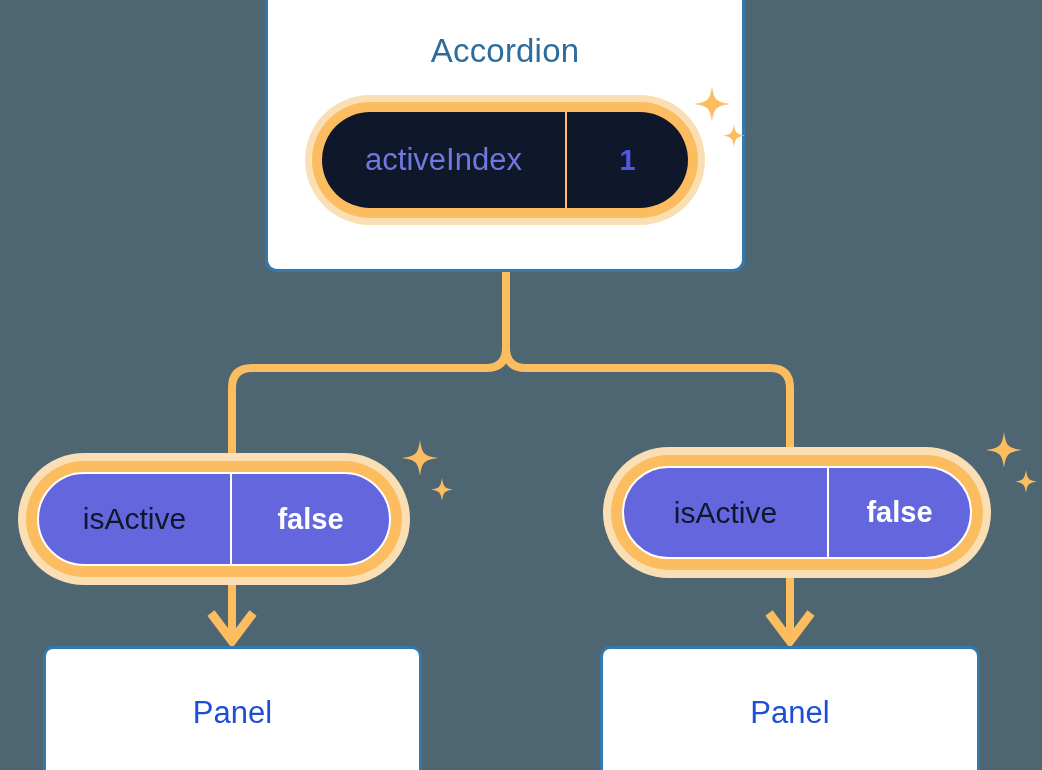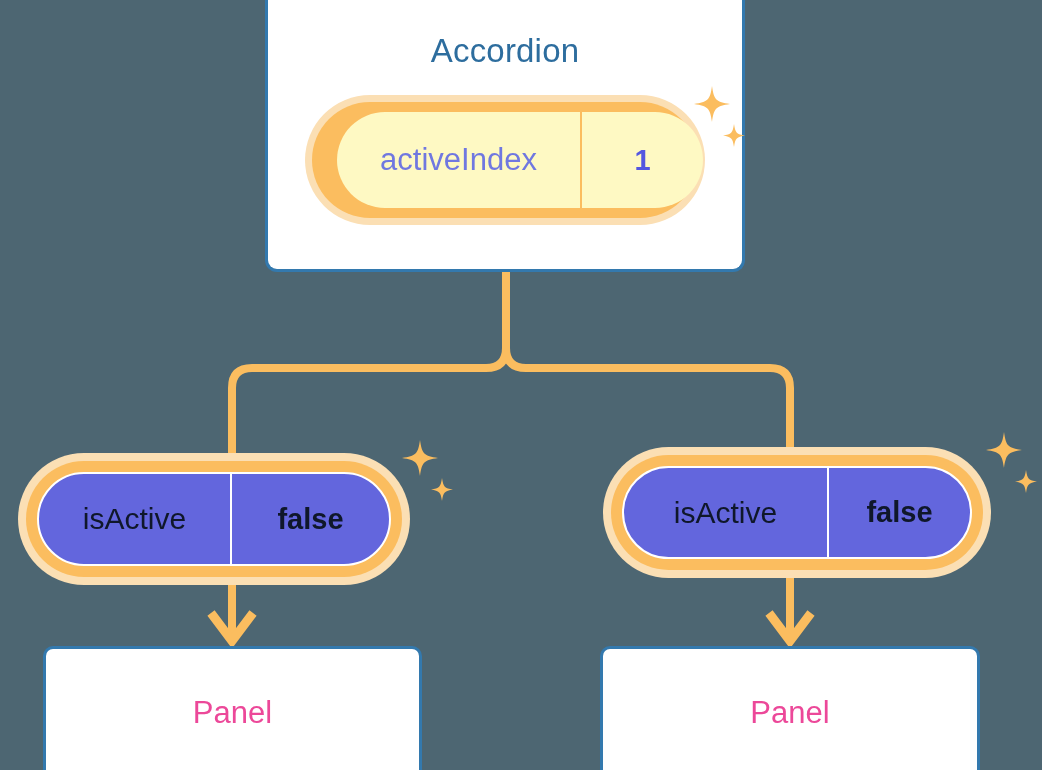--- a/index.html
+++ b/index.html
@@ -88,21 +88,21 @@
     justify-content: center;
     height: 100%;
     box-sizing: border-box;
     white-space: nowrap;
   }
 
   
   #pill-activeindex-wrap { left: 305px; top: 95px; width: 400px; height: 130px; }
   #pill-activeindex-wrap .pill-halo  { left: 0;   top: 0;   width: 400px; height: 130px; }
   #pill-activeindex-wrap .pill-ring  { left: 7px; top: 7px; width: 386px; height: 116px; }
-  #pill-activeindex-wrap .pill-inner { left: 32px; top: 17px; width: 366px; height: 96px; background:#fef9c3; }
+  #pill-activeindex-wrap .pill-inner { left: 17px; top: 17px; width: 366px; height: 96px; background:#0f172a; }
   #pill-activeindex-wrap .pill-key {
     flex: 0 0 245px;
     color: #7078e0;
     font-size: 31px;
     font-weight: 400;
     border-right: 2px solid #fbbd5f;
   }
   #pill-activeindex-wrap .pill-val {
     flex: 1 1 auto;
     color: #5457e0;
@@ -111,21 +111,21 @@
   }
 
   
   .pill-purple .pill-key {
     color: #0f172a;
     font-size: 30px;
     font-weight: 400;
     border-right: 2px solid #ffffff;
   }
   .pill-purple .pill-val {
-    color: #0f172a;
+    color: #ffffff;
     font-size: 29px;
     font-weight: 700;
   }
   .pill-purple .pill-inner {
     background: #6366dd;
     border: 2px solid #ffffff;
   }
 
   #pill-left-wrap  { left: 18px;  top: 453px; width: 392px; height: 132px; }
   #pill-left-wrap .pill-halo  { left: 0;    top: 0;    width: 392px; height: 132px; }
@@ -147,21 +147,21 @@
     background: #ffffff;
     border: 3px solid #3379ae;
     border-radius: 10px;
     box-sizing: border-box;
     display: flex;
     align-items: center;
     justify-content: center;
     z-index: 3;
   }
   .panel-label {
-    color: #ec4899;
+    color: #1d4ed8;
     font-size: 31px;
     font-weight: 400;
   }
   #panel-left  { left: 43px;  top: 646px; width: 379px; height: 124px; border-bottom: 0; border-radius: 10px 10px 0 0; }
   #panel-right { left: 600px; top: 646px; width: 380px; height: 124px; border-bottom: 0; border-radius: 10px 10px 0 0; }
   #panel-left .panel-label  { margin-top: 6px; }
   #panel-right .panel-label { margin-top: 6px; }
 
   
   .sparkle-group {

